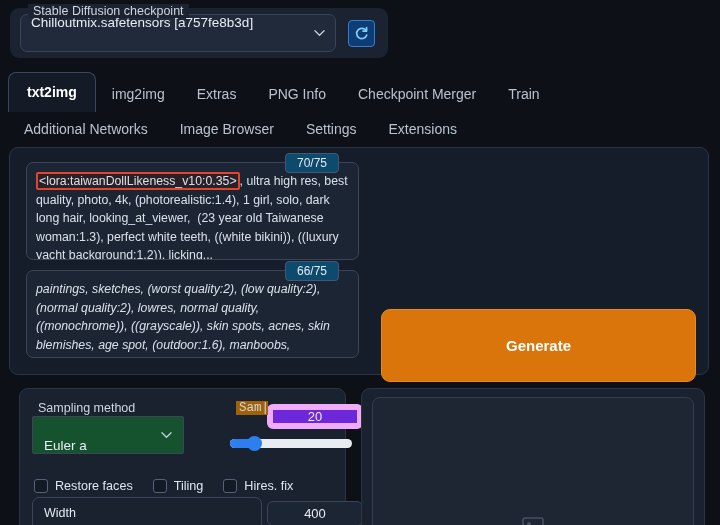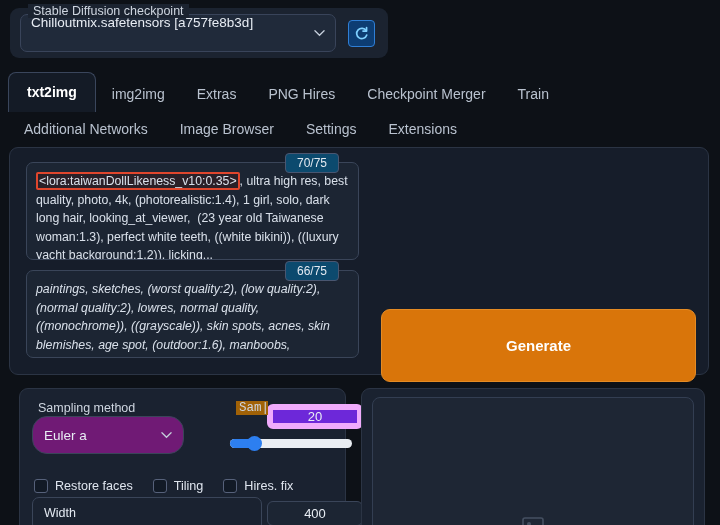--- a/index.html
+++ b/index.html
@@ -223,24 +223,24 @@
     position: absolute; left: 50%; bottom: 3px;
     transform: translateX(-50%);
     opacity: .35;
   }
 
   
   .sm-field {
     position: relative;
     position: absolute; left: 12px; top: 27px;
     width: 152px; height: 38px;
-    background: #701a75;
+    background: #14532d;
     border: 1px solid #3a4559;
-    border-radius: 15px;
-    display: flex; align-items: center;
+    border-radius: 2px;
+    display: flex; align-items: flex-end;
   }
   .sm-label {
     position: absolute; left: 14px; top: 12px;
     font-size: 12.5px; color: #cfd6e0;
     background: #1a2230; padding: 0 4px;
     z-index: 3;
   }
   .sm-value { padding-left: 11px; font-size: 13.5px; color: #e8edf4; }
   .sm-caret { position: absolute; right: 11px; top: 50%; transform: translateY(-50%); width: 11px; height: 11px; }
 
@@ -333,21 +333,21 @@
       <path d="M13.4 1.6 L13.4 5.4 L9.6 5.4" fill="none" stroke="#7fd0ff" stroke-width="1.8" stroke-linecap="round" stroke-linejoin="round"></path>
     </svg>
   </div>
 </div>
 
 <div class="tabbar">
   <div class="tabrow">
     <div class="tab active">txt2img</div>
     <div class="tab">img2img</div>
     <div class="tab">Extras</div>
-    <div class="tab">PNG Hires</div>
+    <div class="tab">PNG Info</div>
     <div class="tab">Checkpoint Merger</div>
     <div class="tab">Train</div>
   </div>
   <div class="tabrow2">
     <div class="tab">Additional Networks</div>
     <div class="tab">Image Browser</div>
     <div class="tab">Settings</div>
     <div class="tab">Extensions</div>
   </div>
 </div>

